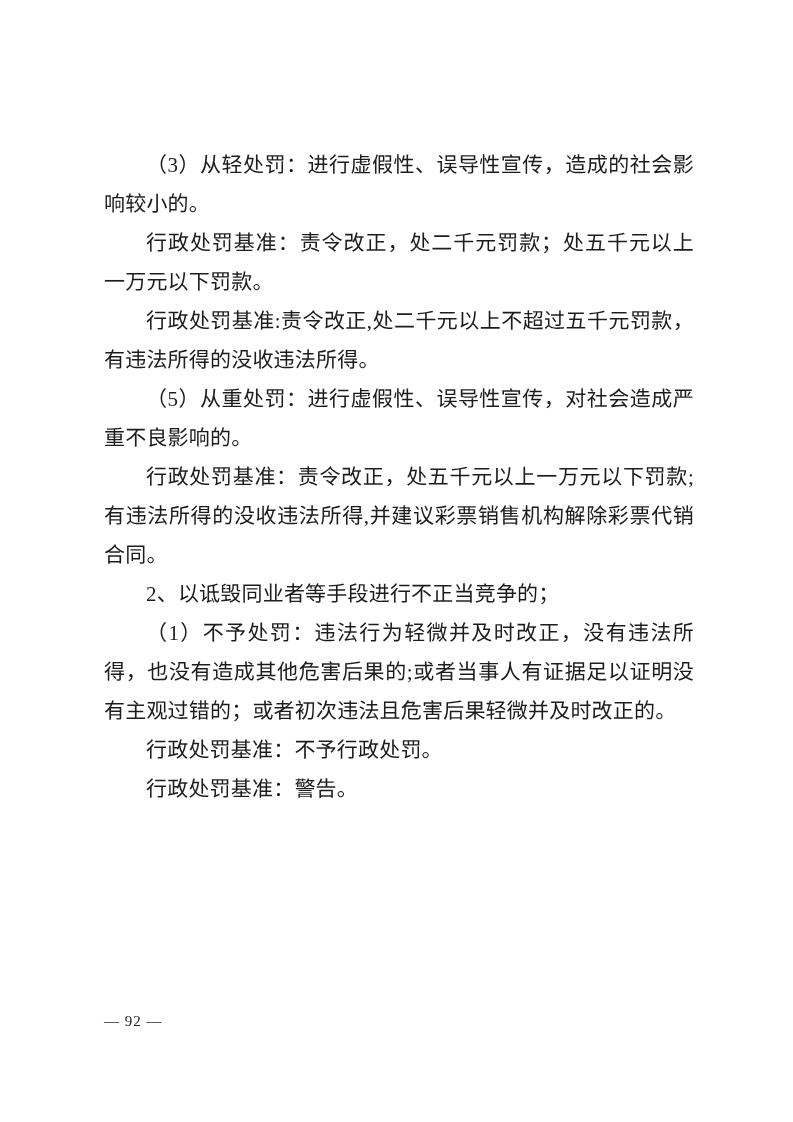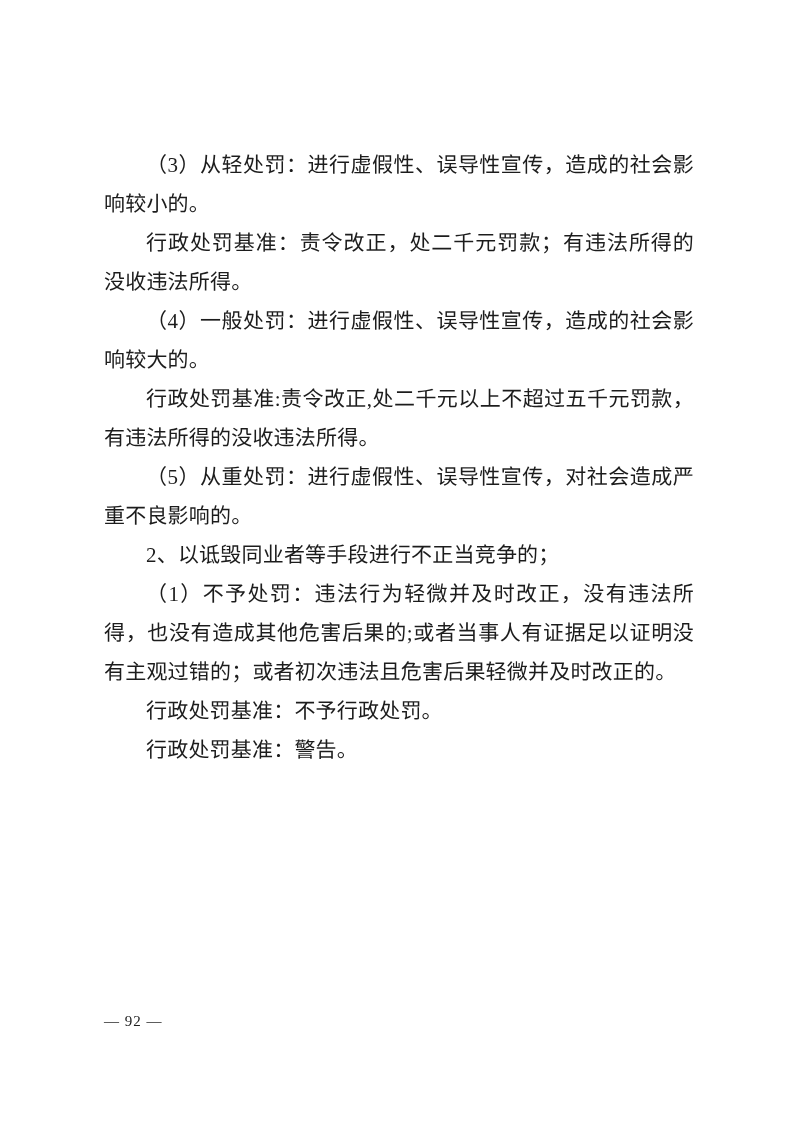--- a/index.html
+++ b/index.html
@@ -42,28 +42,28 @@
 </style>
 </head>
 <body>
 
 <div class="page">
 
   <div class="text-block">
 
       <p class="para">（3）从轻处罚：进行虚假性、误导性宣传，造成的社会影响较小的。</p>
 
-      <p class="para">行政处罚基准：责令改正，处二千元罚款；有违法所得的没收违法所得。</p>
+      <p class="para">行政处罚基准：责令改正，处二千元罚款；处五千元以上一万元以下罚款。</p>
 
-      <p class="para">（4）一般处罚：进行虚假性、误导性宣传，造成的社会影响较大的。</p>
 
       <p class="para">行政处罚基准:责令改正,处二千元以上不超过五千元罚款，有违法所得的没收违法所得。</p>
 
       <p class="para">（5）从重处罚：进行虚假性、误导性宣传，对社会造成严重不良影响的。</p>
 
+      <p class="para">行政处罚基准：责令改正，处五千元以上一万元以下罚款;有违法所得的没收违法所得,并建议彩票销售机构解除彩票代销合同。</p>
 
       <p class="para">2、以诋毁同业者等手段进行不正当竞争的；</p>
 
       <p class="para">（1）不予处罚：违法行为轻微并及时改正，没有违法所得，也没有造成其他危害后果的;或者当事人有证据足以证明没有主观过错的；或者初次违法且危害后果轻微并及时改正的。</p>
 
       <p class="para">行政处罚基准：不予行政处罚。</p>
 
 
       <p class="para">行政处罚基准：警告。</p>
     </div>

